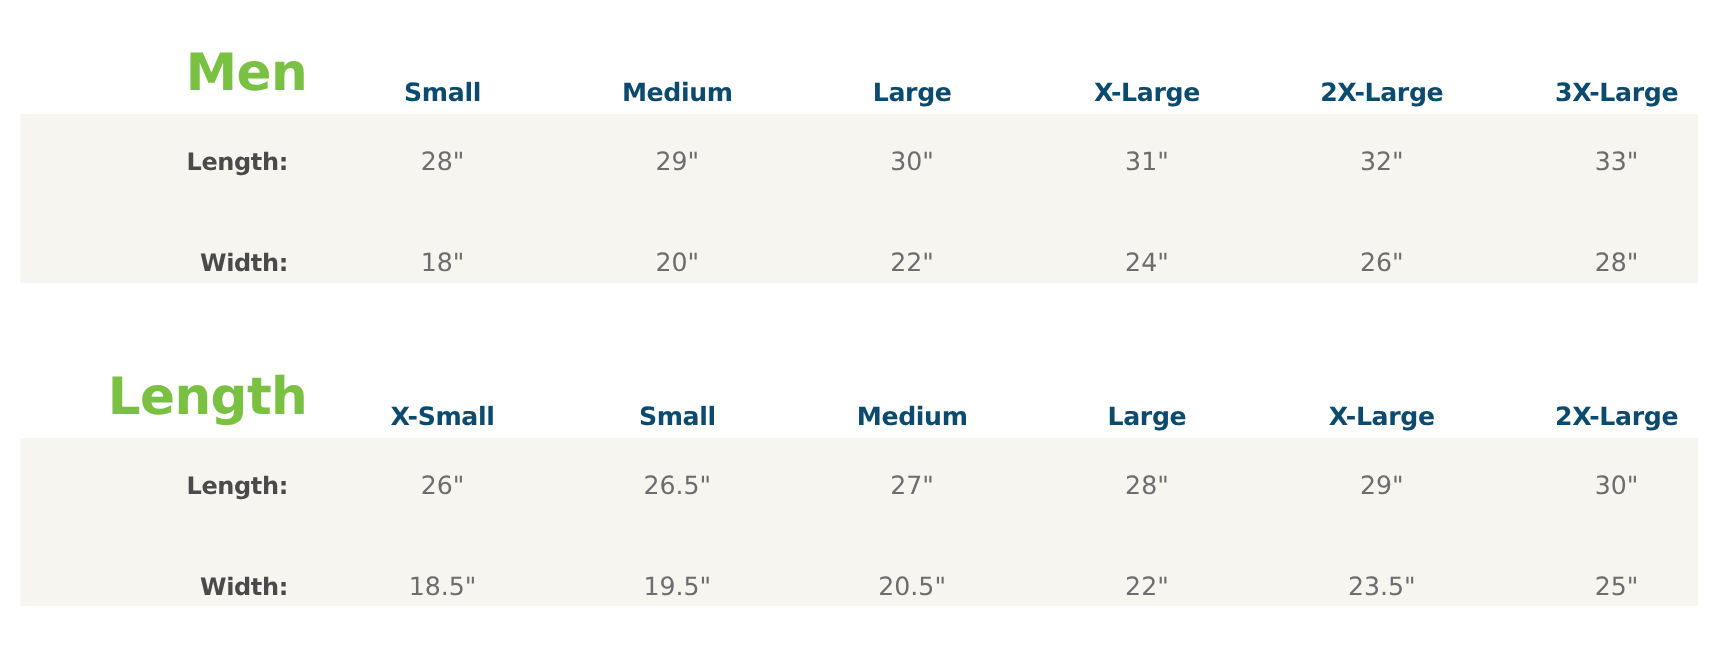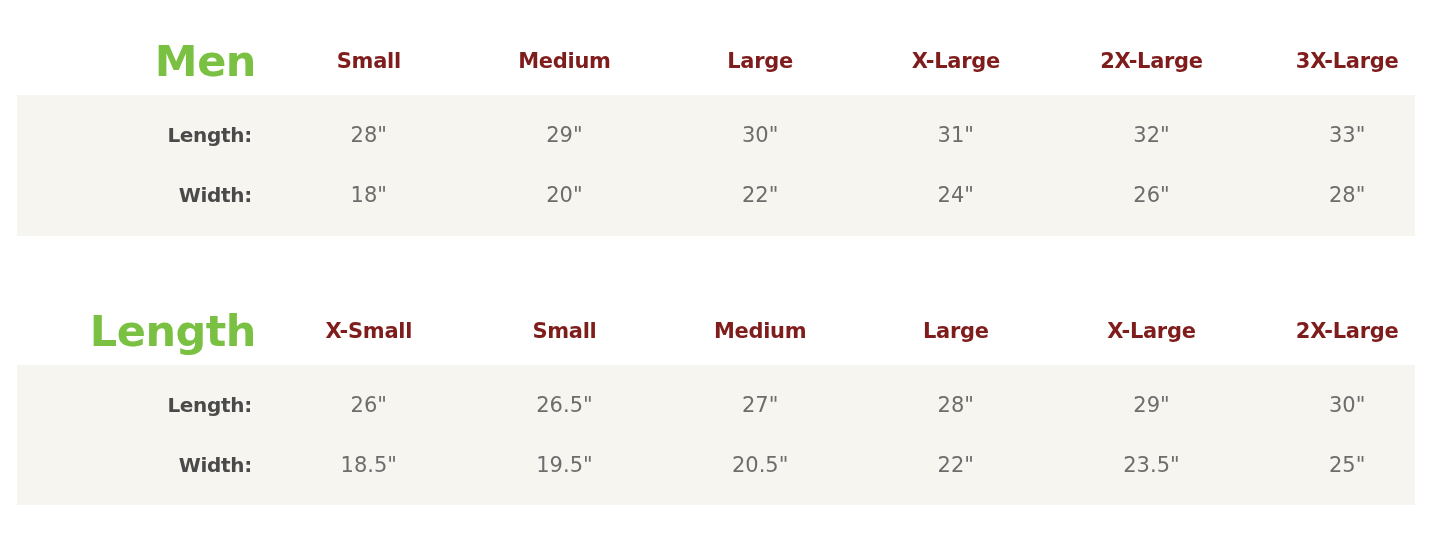--- a/index.html
+++ b/index.html
@@ -63,32 +63,32 @@
     font-size: 43px;
     font-weight: bold;
     line-height: 1;
     text-align: right;
     padding-right: 15px;
     padding-bottom: 12px;
     letter-spacing: -0.5px;
   }
   .col-header {
     display: block;
-    color: #7f1d1d;
+    color: #0c4a6e;
     font-family: "DejaVu Sans", sans-serif;
     font-size: 21px;
     font-weight: bold;
     text-align: center;
-    padding-bottom: 22px;
+    padding-bottom: 6px;
     letter-spacing: -0.3px;
   }
 
   
   .data-row td {
-    padding: 4px;
+    padding: 16px;
     border: none;
     height: 52px;
     vertical-align: middle;
   }
   .data-row.first td { padding-top: 14px; }
   .row-label {
     display: block;
     color: #4a4a4a;
     font-family: "DejaVu Sans", sans-serif;
     font-size: 20px;

